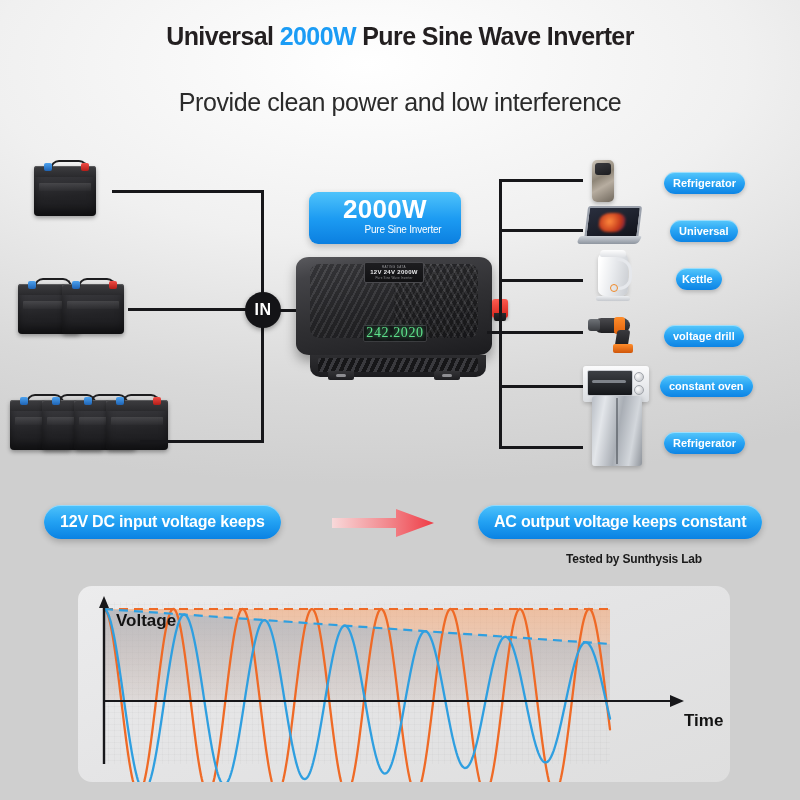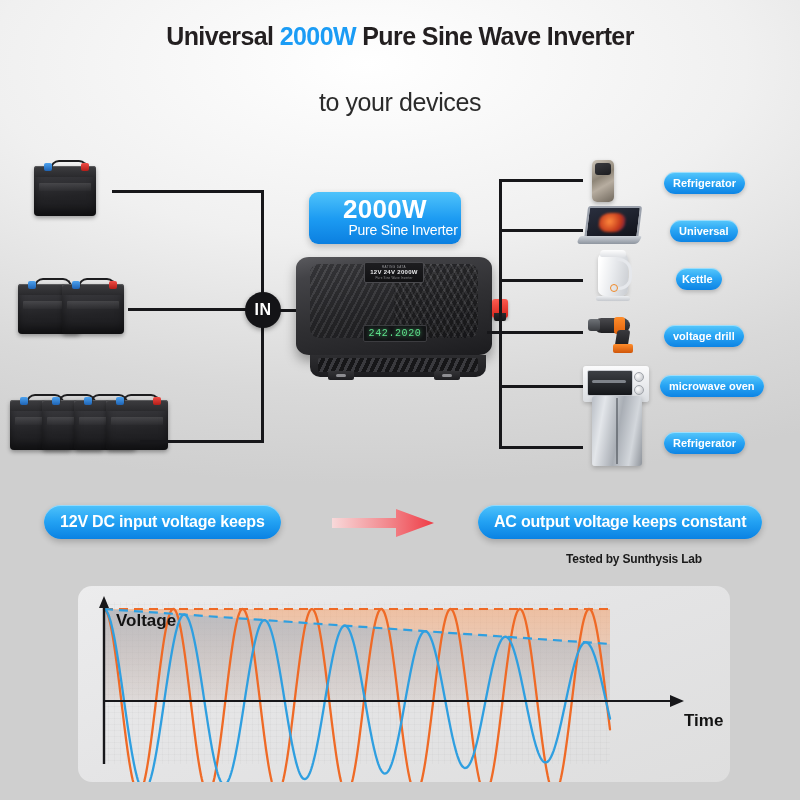--- a/index.html
+++ b/index.html
@@ -60,21 +60,21 @@
   }
   
   .inv-badge{
     position:absolute;left:309px;top:192px;width:152px;height:52px;
     border-radius:9px;
     background:linear-gradient(180deg,#4fc3fb 0%,#1c9bf2 52%,#0b7fe0 100%);
     box-shadow:0 3px 7px rgba(0,0,0,.22);
     text-align:center;color:#fff;
   }
   .inv-badge .bw{font-size:26px;font-weight:bold;line-height:26px;padding-top:4px;letter-spacing:.3px;}
-  .inv-badge .bs{font-size:14px;line-height:16px;letter-spacing:-.2px;margin-left:36px;}
+  .inv-badge .bs{font-size:10px;line-height:16px;letter-spacing:-.2px;margin-left:36px;}
   .inverter{position:absolute;left:292px;top:253px;width:208px;height:130px;}
   .inv-body{
     position:absolute;left:4px;top:4px;width:196px;height:98px;
     background:linear-gradient(168deg,#5a5a5e 0%,#434347 16%,#303033 52%,#242427 82%,#1b1b1e 100%);
     border-radius:13px/11px;
     box-shadow:0 6px 12px rgba(0,0,0,.34);
   }
   .inv-top{
     position:absolute;left:14px;top:7px;width:168px;height:74px;
     background:linear-gradient(170deg,#404044,#2b2b2e 55%,#202023);
@@ -98,23 +98,23 @@
     background:linear-gradient(180deg,#1d1d20,#111113);
     border:1px solid #4a4a4e;border-radius:2px;
     text-align:center;overflow:hidden;
   }
   .plate .p1{font-size:3px;color:#9a9a9e;line-height:4px;padding-top:2px;letter-spacing:.4px;}
   .plate .p2{font-size:6px;color:#eaeaec;font-weight:bold;line-height:7px;letter-spacing:.3px;}
   .plate .p3{font-size:3px;color:#8e8e92;line-height:4px;letter-spacing:.2px;}
   .lcd{
     position:absolute;left:67px;top:68px;width:62px;height:15px;
     background:#131416;border:1px solid #3c3c40;border-radius:2px;
-    display:flex;align-items:center;justify-content:center;
-    font-family:Liberation Mono, monospace;
-    font-size:10px;color:#5de08a;letter-spacing:.6px;
+    display:flex;align-items:flex-end;justify-content:center;
+    font-family:Liberation Serif, serif;
+    font-size:14px;color:#5de08a;letter-spacing:.6px;
     text-shadow:0 0 4px rgba(93,224,138,.85);
   }
   .inv-front{
     position:absolute;left:14px;top:98px;width:176px;height:22px;
     background:linear-gradient(180deg,#2e2e31,#1c1c1f);
     border-radius:0 0 10px 10px;overflow:hidden;
   }
   .inv-front:after{
     content:"";position:absolute;left:8px;top:3px;width:160px;height:14px;
     background:repeating-linear-gradient(115deg,
@@ -219,21 +219,21 @@
 <body>
 
 <div id="page">
 
   <div class="hdr">
     <h1>
       <span>Universal </span><span class="w">2000W</span><span> Pure Sine Wave Inverter</span>
     </h1>
   </div>
   <div class="sub">
-    <div>to your devices</div>
+    <div>Provide clean power and low interference</div>
   </div>
 
   <div class="batgrp" style="left:34px;top:166px;">
     <div class="bat" style="left:0;top:0;">
       <div class="batwire"></div>
       <div class="term neg"></div>
       <div class="term pos"></div>
     </div>
   </div>
 
@@ -348,21 +348,21 @@
     <span>voltage drill</span>
   </div>
 
   <div class="appl oven" style="left:583px;top:366px;">
     <div class="bx"></div>
     <div class="dr"></div>
     <div class="kn" style="top:6px;"></div>
     <div class="kn" style="top:19px;"></div>
   </div>
   <div class="pill" style="left:660px;top:375px;">
-    <span>microwave oven</span>
+    <span>constant oven</span>
   </div>
 
   <div class="appl fridge" style="left:592px;top:396px;">
     <div class="bd"></div>
     <div class="sp"></div>
   </div>
   <div class="pill" style="left:664px;top:432px;">
     <span>Refrigerator</span>
   </div>
 

